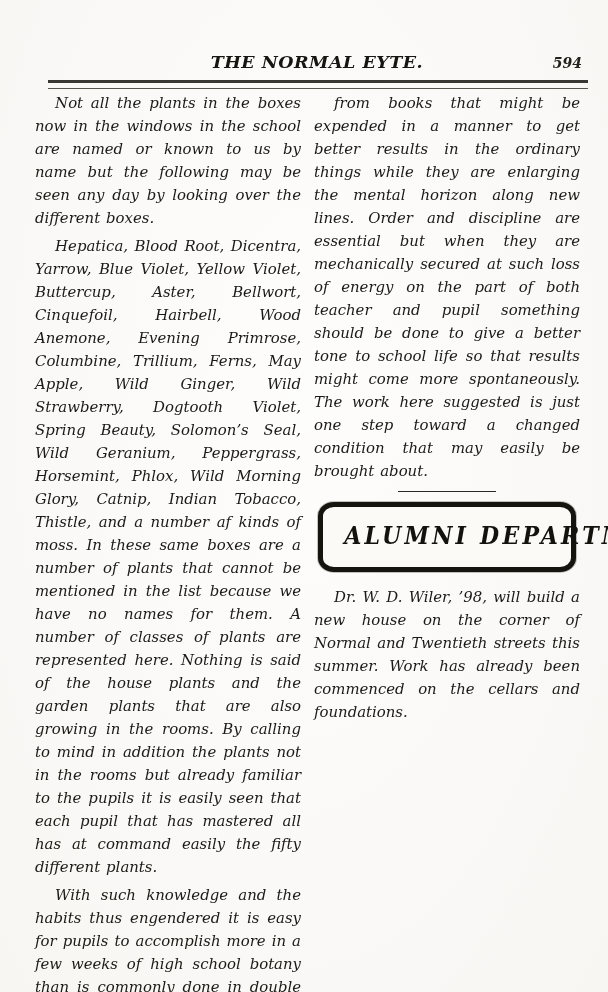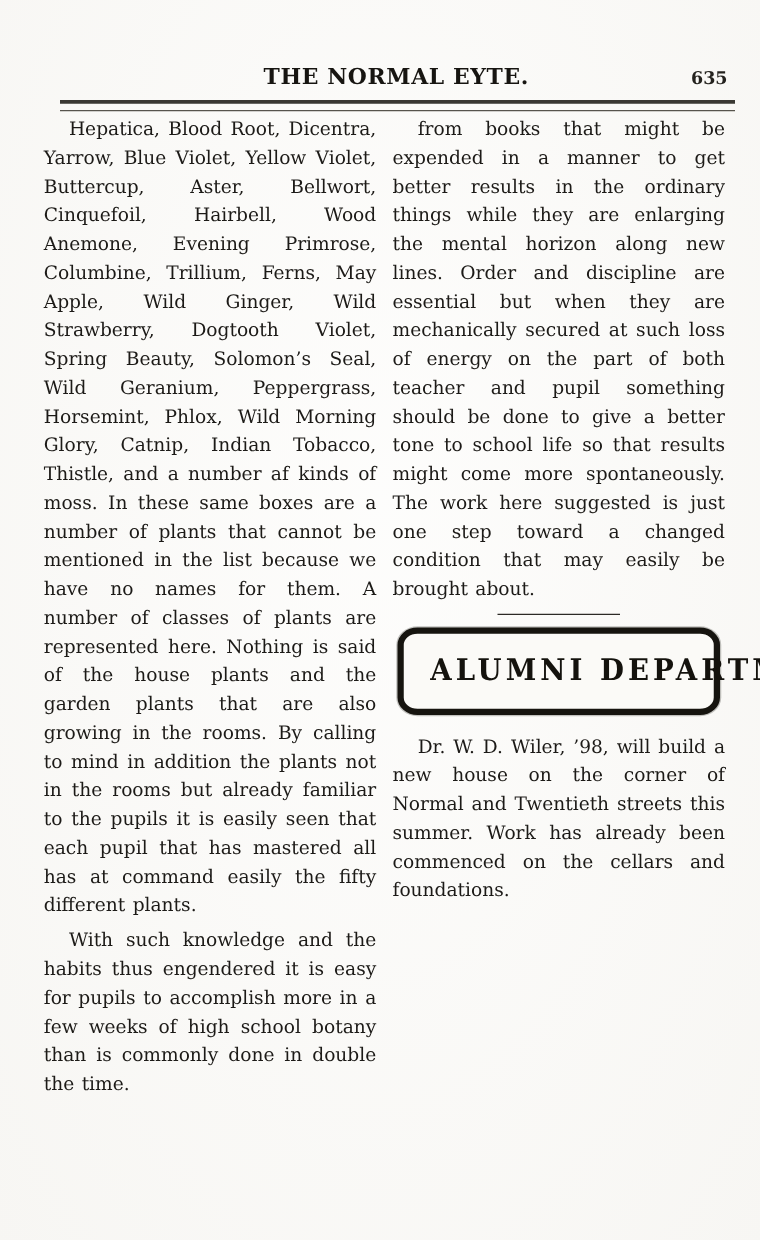--- a/index.html
+++ b/index.html
@@ -13,20 +13,21 @@
   .page {
     position: relative;
     width: 608px;
     height: 992px;
     background:
       radial-gradient(ellipse at 50% 40%, rgba(255,255,255,0.6), rgba(0,0,0,0.015)),
       #fbfaf7;
     color: #1b1a18;
     font-family: "DejaVu Serif", "Liberation Serif", serif;
     box-sizing: border-box;
+    font-style: italic;
   }
   .header {
     position: absolute;
     top: 52px;
     left: 48px;
     right: 22px;
     height: 26px;
   }
   .masthead {
     position: absolute;
@@ -107,28 +108,29 @@
     margin-bottom: 9px;
   }
 </style>
 </head>
 <body>
 
 <div class="page">
 
   <div class="header">
     <div class="masthead">THE NORMAL EYTE.</div>
-    <div class="pageno">635</div>
+    <div class="pageno">594</div>
   </div>
 
   <div class="header-rule"></div>
 
   <div class="columns">
 
     <div class="col">
+      <p>Not all the plants in the boxes now in the windows in the school are named or known to us by name but the following may be seen any day by looking over the different boxes.</p>
       <p>Hepatica, Blood Root, Dicentra, Yarrow, Blue Violet, Yellow Violet, Buttercup, Aster, Bellwort, Cinquefoil, Hairbell, Wood Anemone, Evening Primrose, Columbine, Trillium, Ferns, May Apple, Wild Ginger, Wild Strawberry, Dogtooth Violet, Spring Beauty, Solomon’s Seal, Wild Geranium, Peppergrass, Horsemint, Phlox, Wild Morning Glory, Catnip, Indian Tobacco, Thistle, and a number af kinds of moss.  In these same boxes are a number of plants that cannot be mentioned in the list because we have no names for them. A number of classes of plants are represented here.  Nothing is said of the house plants and the garden plants that are also growing in the rooms.  By calling to mind in addition the plants not in the rooms but already familiar to the pupils it is easily seen that each pupil that has mastered all has at command easily the fifty different plants.</p>
       <p>With such knowledge and the habits thus engendered it is easy for pupils to accomplish more in a few weeks of high school botany than is commonly done in double the time.</p>
 
     </div>
 
     <div class="col">
       <p>from books that might be expended in a manner to get better results in the ordinary things while they are enlarging the mental horizon along new lines.  Order and discipline are essential but when they are mechanically secured at such loss of energy on the part of both teacher and pupil something should be done to give a better tone to school life so that results might come more spontaneously.  The work here suggested is just one step toward a changed condition that may easily be brought about.</p>
 
       <div class="article-end-divider"></div>
 

